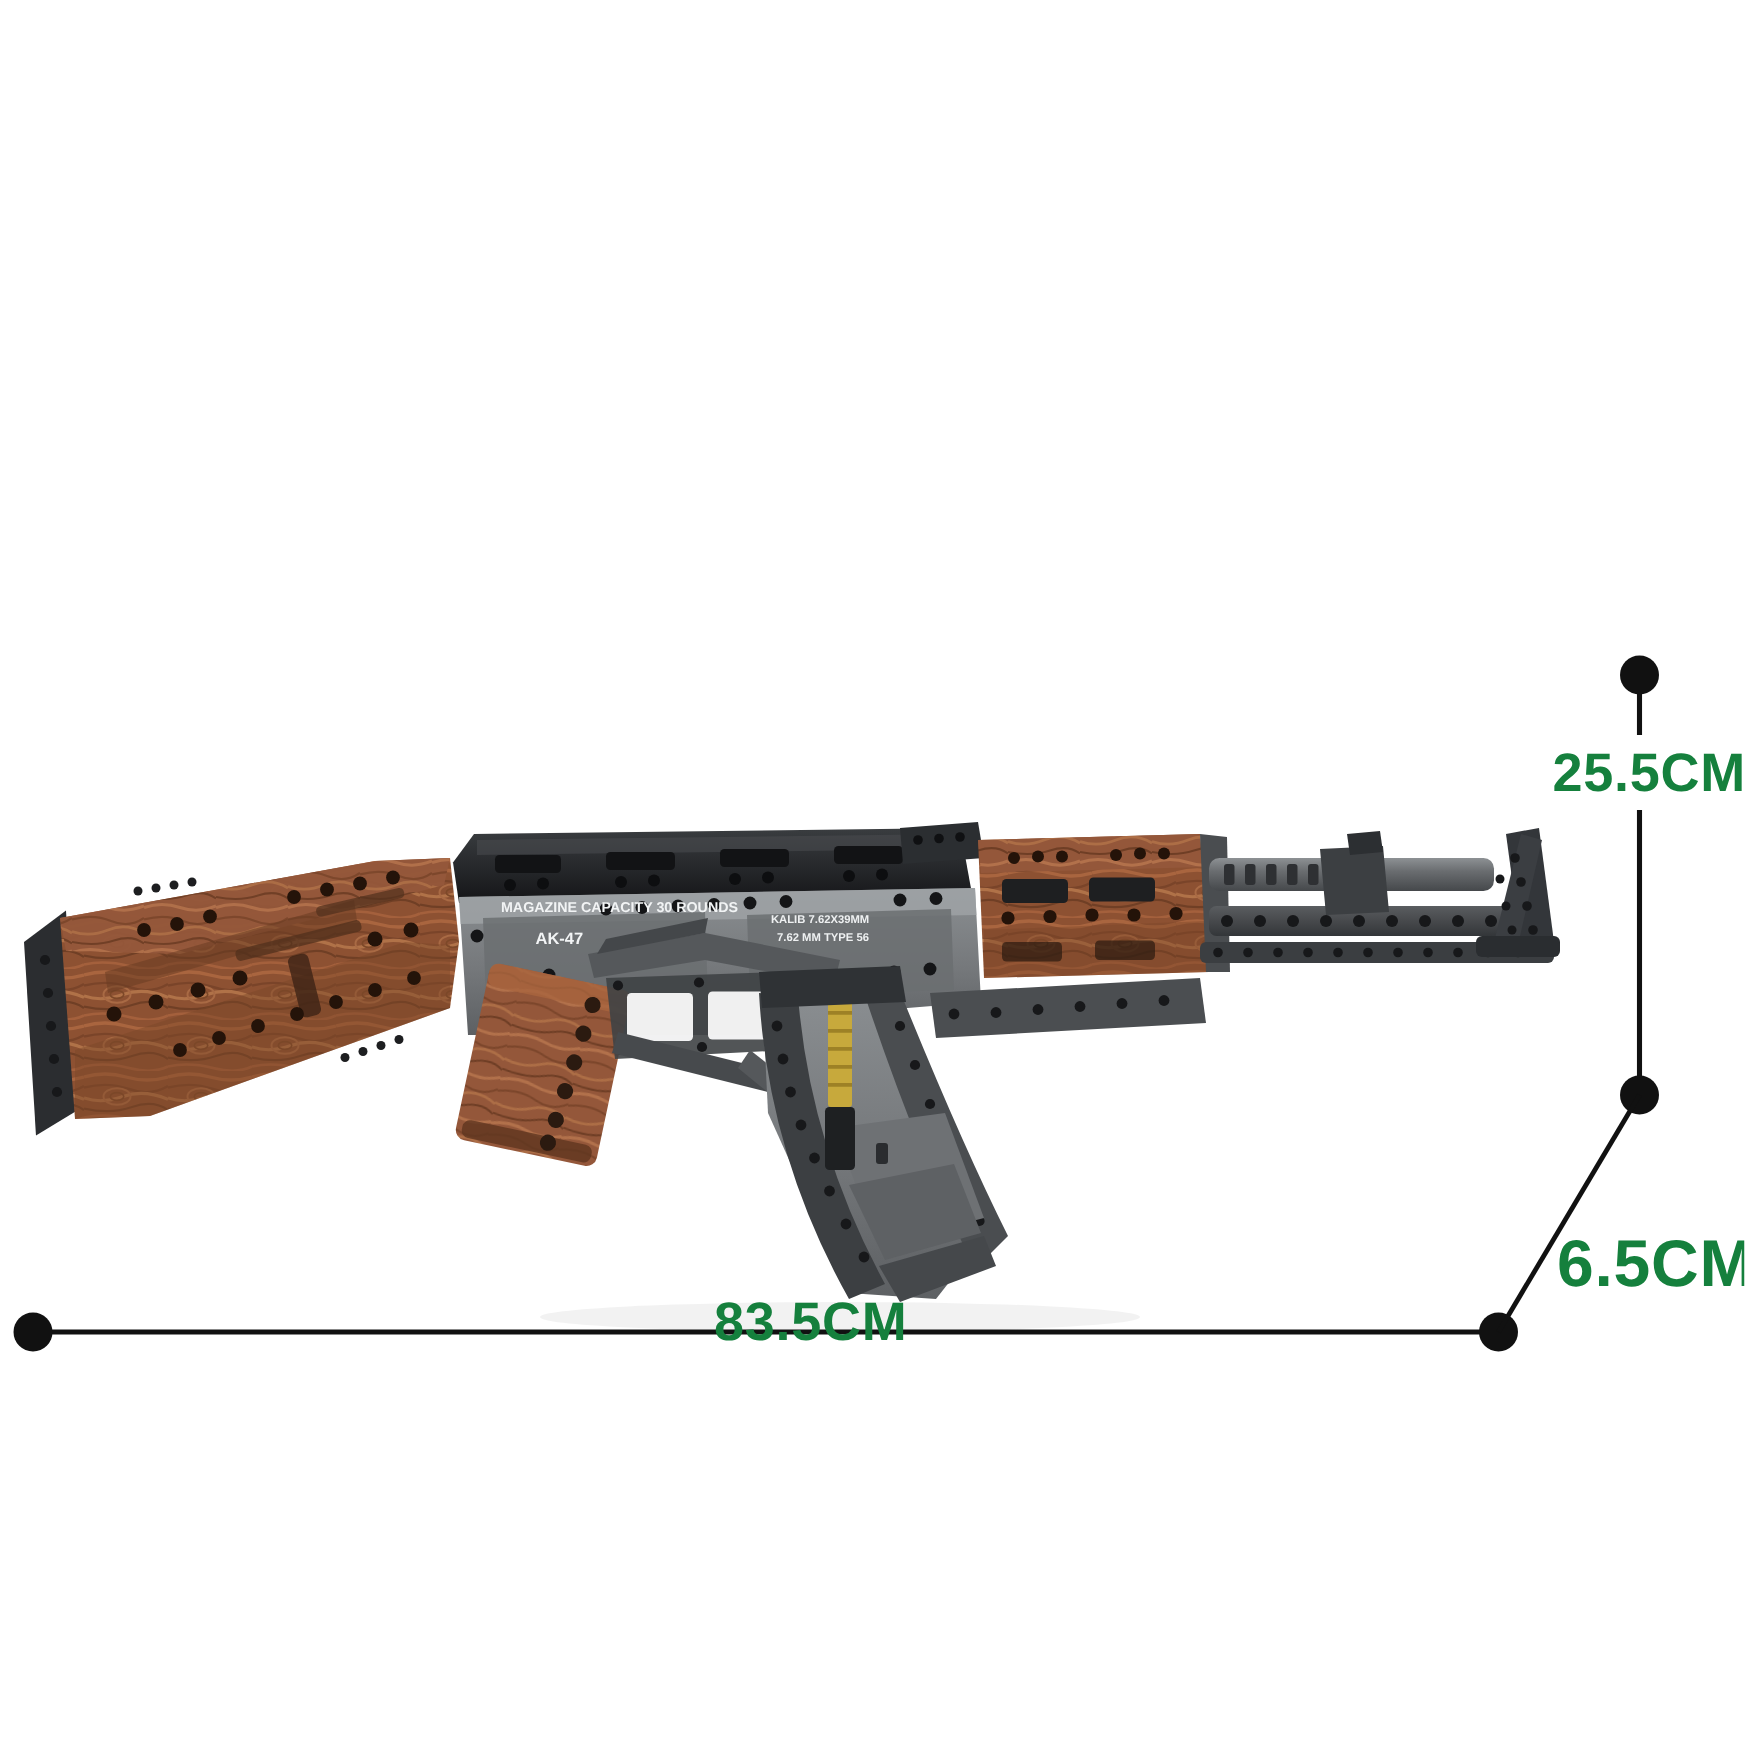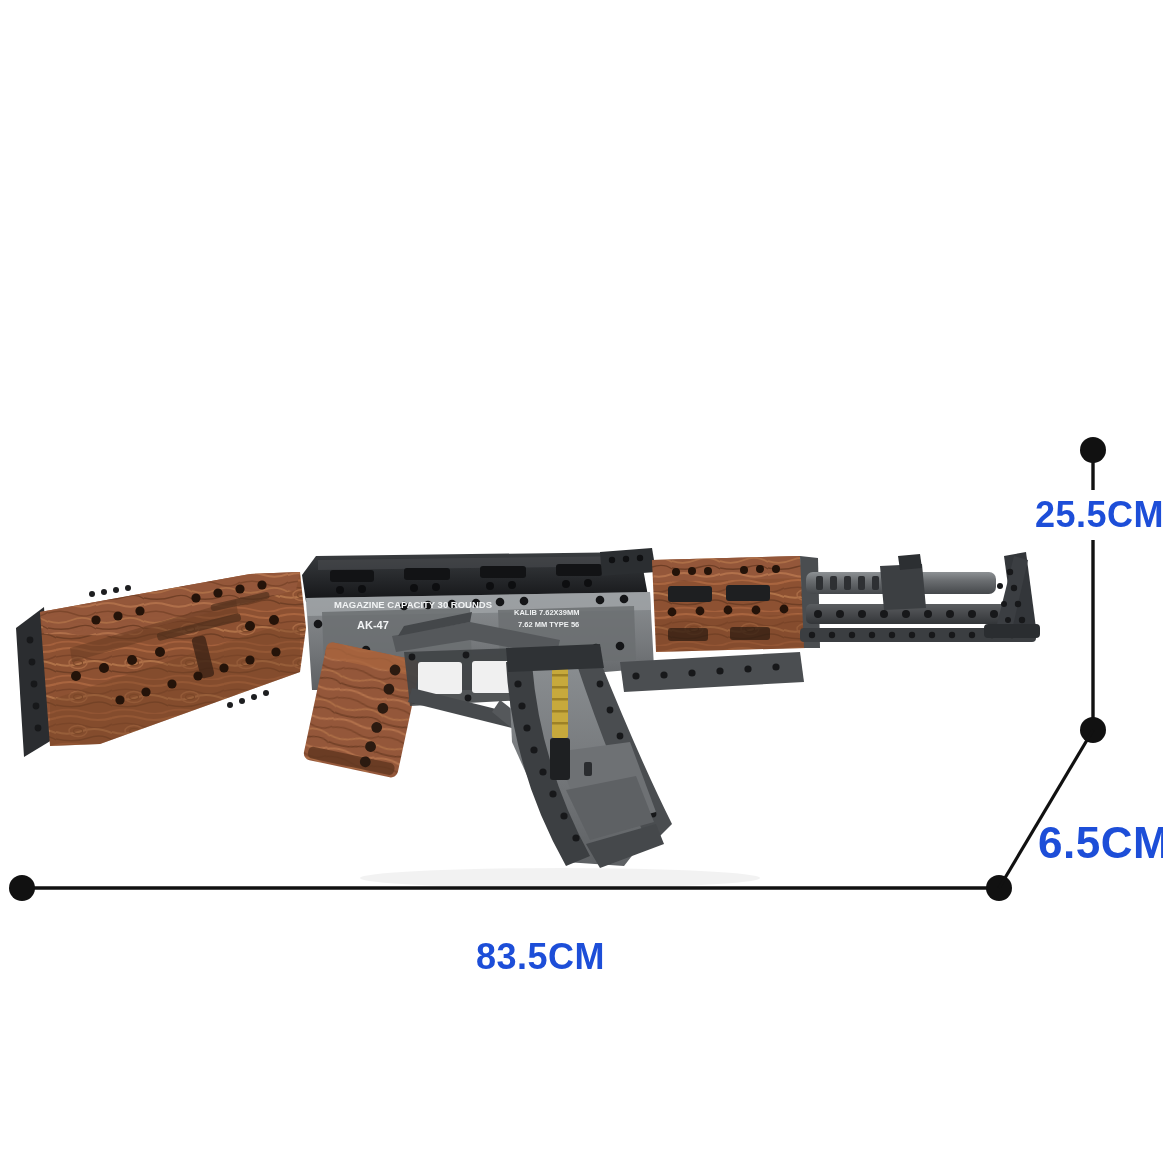--- a/index.html
+++ b/index.html
@@ -16,29 +16,29 @@
     height: 1163px;
     background: #ffffff;
     overflow: hidden;
   }
   #stage {
     position: absolute;
     inset: 0;
   }
   .dim-label {
     position: absolute;
-    color: #1d4ed8;
+    color: #15803d;
     font-family: "Liberation Sans", sans-serif;
     font-weight: bold;
     white-space: nowrap;
     letter-spacing: 0.5px;
   }
   #label-width {
     left: 476px;
-    top: 936px;
+    top: 860px;
     font-size: 36px;
     text-align: right;
   }
   #label-height {
     left: 1035px;
     top: 494px;
     font-size: 36px;
   }
   #label-depth {
     left: 1038px;

